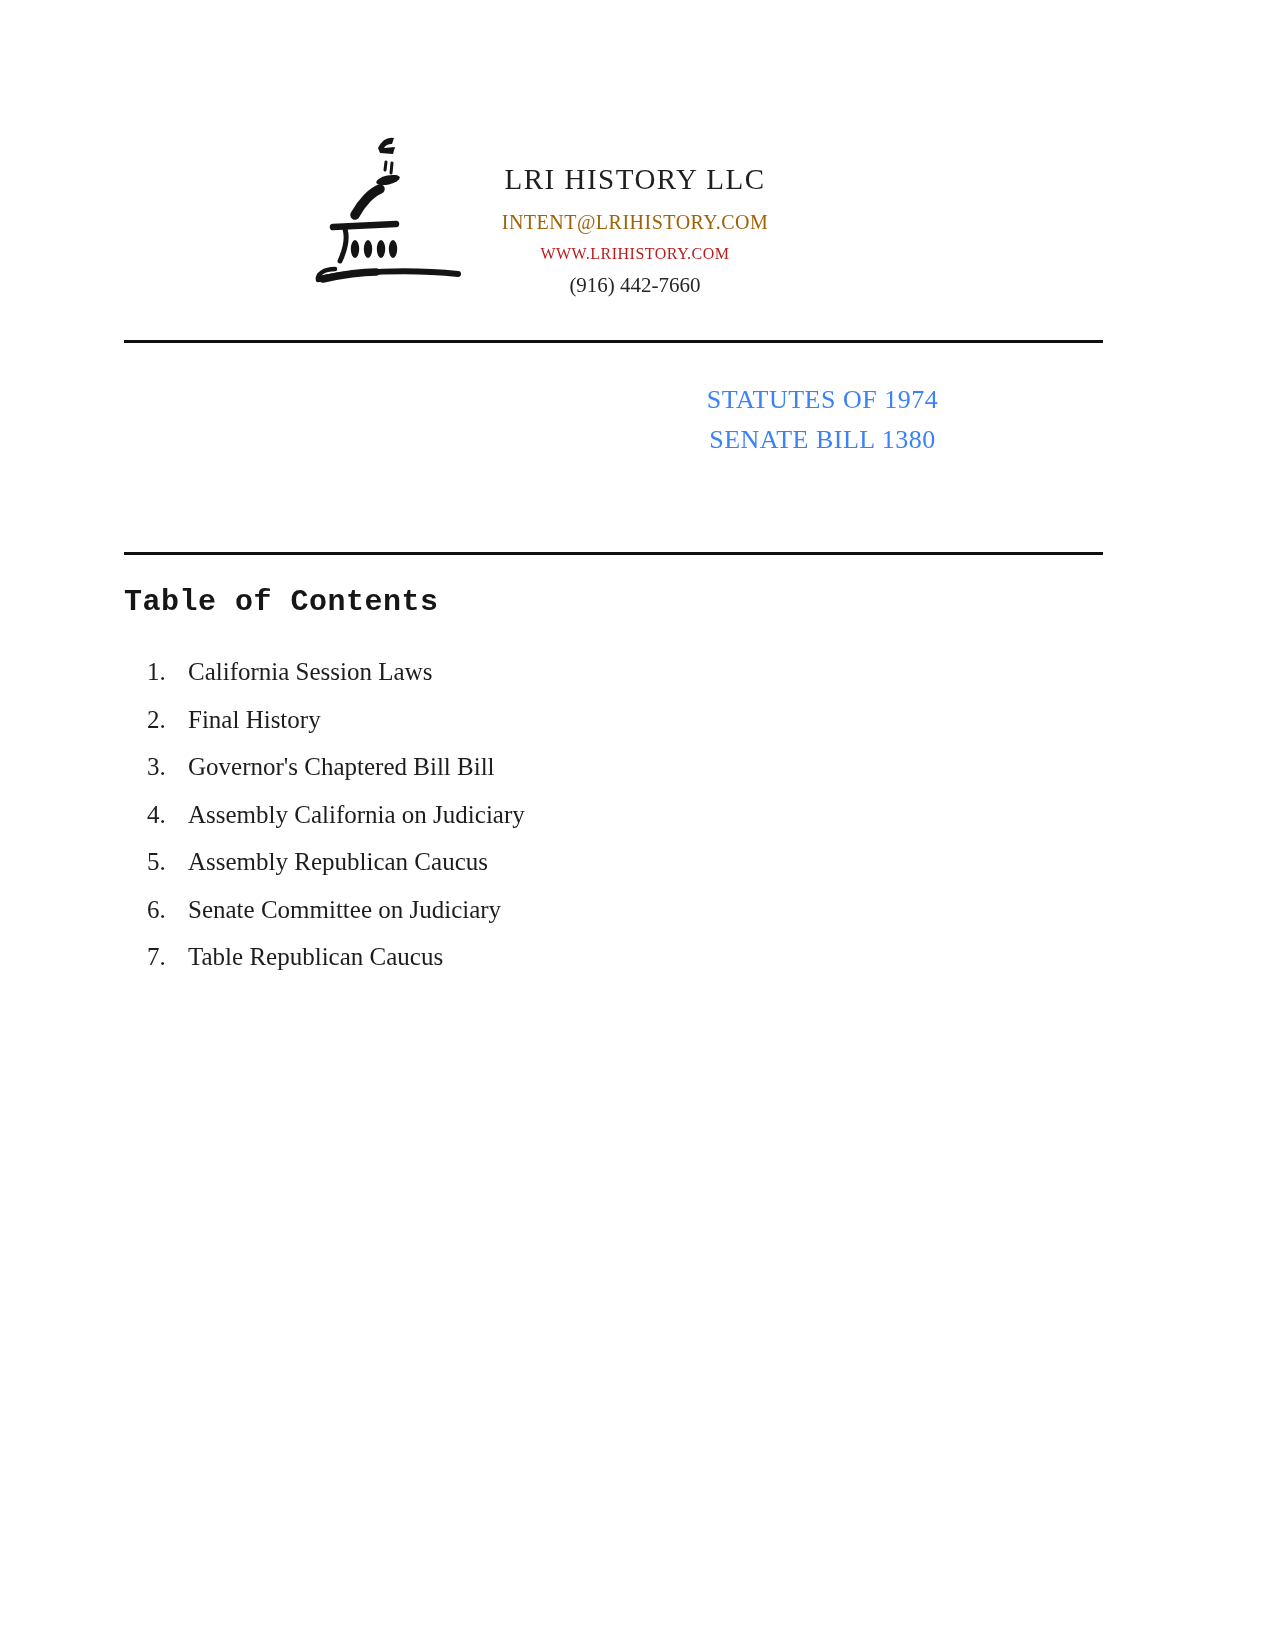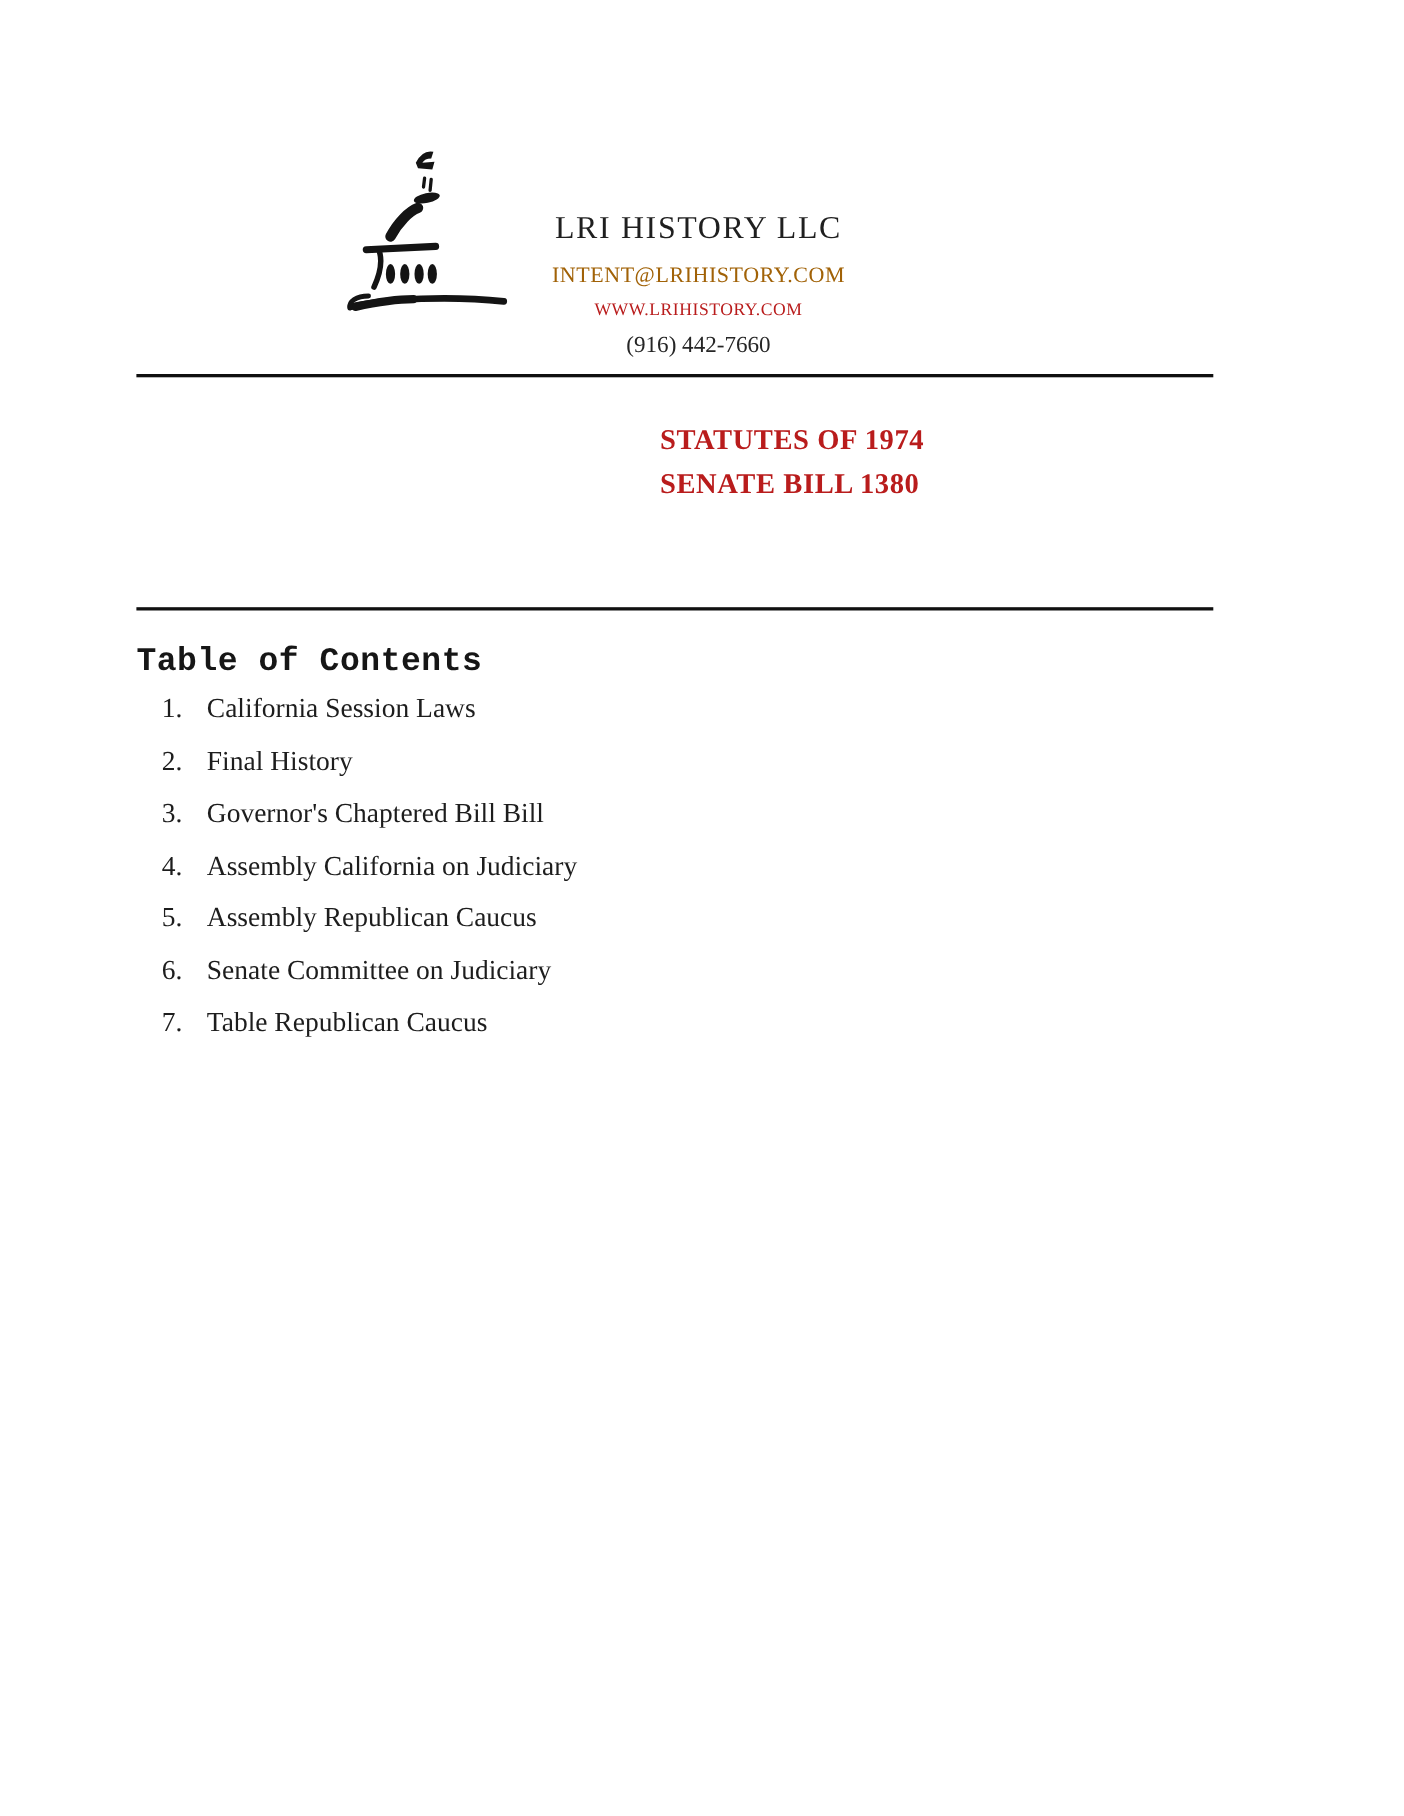--- a/index.html
+++ b/index.html
@@ -20,21 +20,20 @@
     top: 122px;
     width: 172px;
     height: 166px;
   }
   .letterhead {
     position: absolute;
     left: 420px;
     top: 162px;
     width: 430px;
     text-align: center;
-    margin-top: 28px;
   }
   .company-name {
     font-size: 29px;
     line-height: 34px;
     letter-spacing: 1.5px;
     color: #1f1f1f;
     white-space: nowrap;
   }
   .company-email {
     margin-top: 14px;
@@ -70,45 +69,45 @@
   }
   .rule-top { top: 340px; }
   .rule-bottom { top: 552px; }
 
   
   .statute-ref {
     position: absolute;
     left: 600px;
     top: 380px;
     width: 445px;
-    text-align: left;
-    font-weight: bold;
+    text-align: center;
+    font-weight: normal;
     font-size: 26px;
     line-height: 40px;
-    color: #b91c1c;
+    color: #3b82f6;
     letter-spacing: 0.5px;
   }
   .ref-line { white-space: pre; }
 
   
   .toc-heading {
     position: absolute;
     left: 124px;
     top: 585px;
     font-size: 30px;
     line-height: 34px;
     font-weight: bold;
     color: #161616;
     letter-spacing: 0.5px;
     font-family: Liberation Mono, monospace;
   }
   .toc-list {
     position: absolute;
     left: 147px;
-    top: 631px;
+    top: 658px;
     margin: 0;
     padding: 0;
     list-style: none;
     font-size: 25px;
     color: #1d1d1d;
   }
   .toc-item {
     height: 47.5px;
     line-height: 28px;
     white-space: nowrap;

